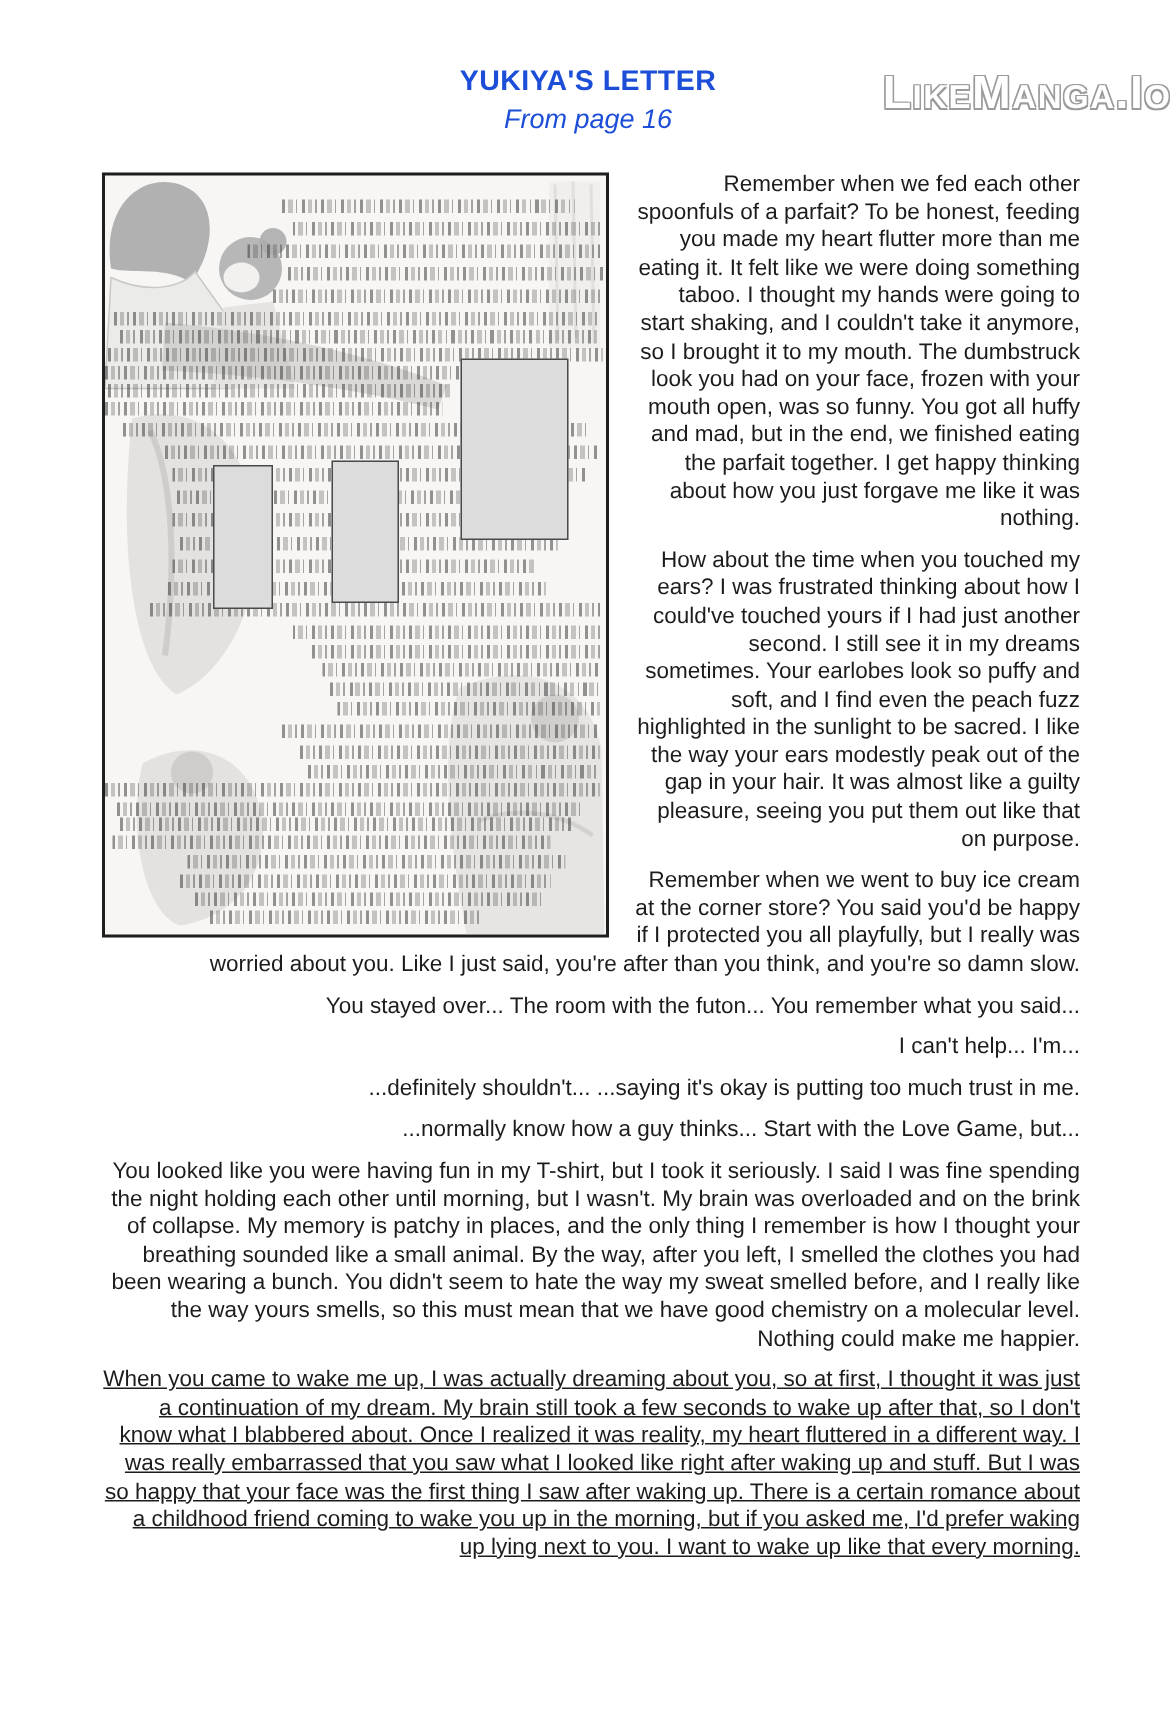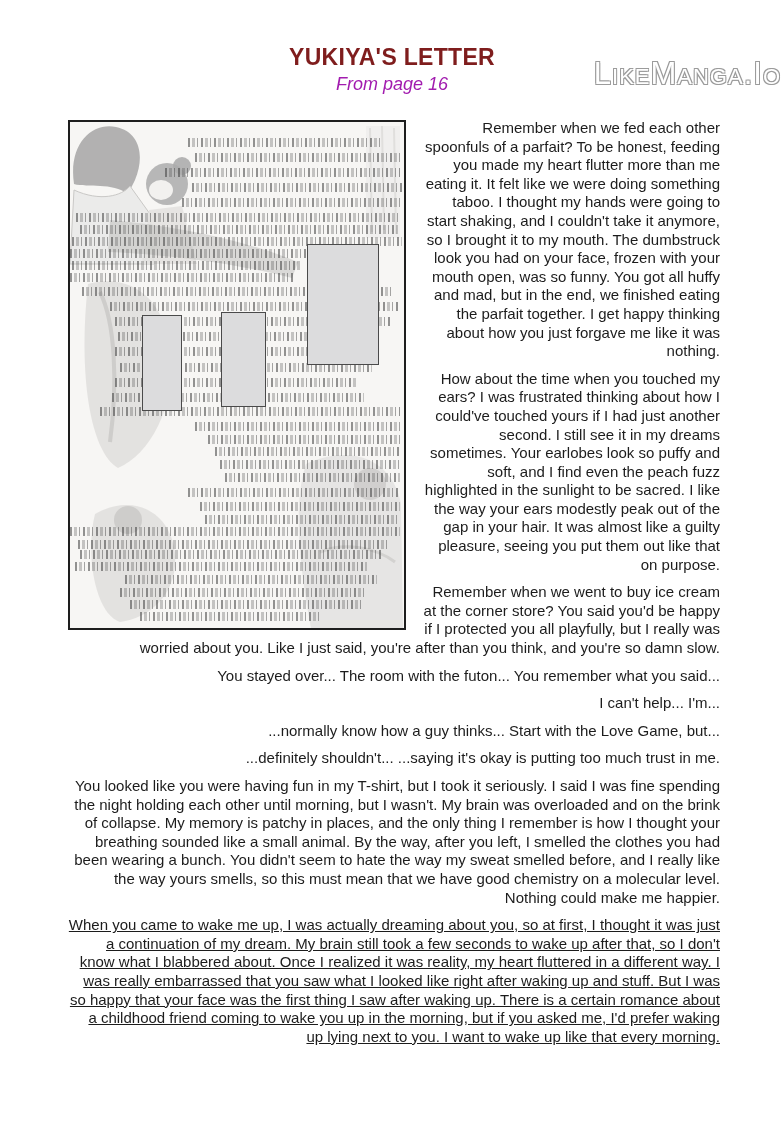--- a/index.html
+++ b/index.html
@@ -8,34 +8,34 @@
     width:784px; height:1145px;
     font-family:"Liberation Sans", sans-serif;
     color:#1c1c1c;
     position:relative;
     overflow:hidden;
   }
   .page { width:784px; height:1145px; position:relative; }
 
   
   .logo {
-    position:absolute; top:12px; right:3px;
-    font-weight:normal; font-size:31px;
+    position:absolute; top:0; right:3px;
+    font-weight:bold; font-size:31px;
     font-variant:small-caps;
     letter-spacing:1px;
     color:#ffffff;
     text-shadow:
       -1px -1px 0 #9b9b9b, 1px -1px 0 #9b9b9b,
       -1px 1px 0 #9b9b9b, 1px 1px 0 #9b9b9b;
     user-select:none;
   }
 
   header { text-align:center; margin-top:44px; margin-bottom:24px; }
-  .title { font-size:23px; font-weight:bold; letter-spacing:0.3px; color:#7f1d1d; }
-  .subtitle { font-size:18px; font-style:italic; margin-top:3px; color:#a21caf; }
+  .title { font-size:19px; font-weight:bold; letter-spacing:0.3px; color:#1d4ed8; }
+  .subtitle { font-size:18px; font-style:italic; margin-top:3px; color:#1d4ed8; }
 
   .letter-body {
     margin:0 64px 0 68px; 
     font-size:15px;
     line-height:1.24;
     text-align:right;
   }
   .letter-body p { margin:0 0 9px 0; }
   .letter-body p:last-child { margin-bottom:0;text-decoration:underline; }
 
@@ -154,19 +154,19 @@
       <div class="redact big"></div>
       <div class="redact left"></div>
       <div class="redact mid"></div>
     </div>
 
     <p>Remember when we fed each other spoonfuls of a parfait? To be honest, feeding you made my heart flutter more than me eating it. It felt like we were doing something taboo. I thought my hands were going to start shaking, and I couldn't take it anymore, so I brought it to my mouth. The dumbstruck look you had on your face, frozen with your mouth open, was so funny. You got all huffy and mad, but in the end, we finished eating the parfait together. I get happy thinking about how you just forgave me like it was nothing.</p>
     <p>How about the time when you touched my ears? I was frustrated thinking about how I could've touched yours if I had just another second. I still see it in my dreams sometimes. Your earlobes look so puffy and soft, and I find even the peach fuzz highlighted in the sunlight to be sacred. I like the way your ears modestly peak out of the gap in your hair. It was almost like a guilty pleasure, seeing you put them out like that on purpose.</p>
     <p>Remember when we went to buy ice cream at the corner store? You said you'd be happy if I protected you all playfully, but I really was worried about you. Like I just said, you're after than you think, and you're so damn slow.</p>
     <p>You stayed over... The room with the futon... You remember what you said...</p>
     <p>I can't help... I'm...</p>
+    <p>...definitely shouldn't... ...saying it's okay is putting too much trust in me.</p>
     <p>...normally know how a guy thinks... Start with the Love Game, but...</p>
-    <p>...definitely shouldn't... ...saying it's okay is putting too much trust in me.</p>
     <p>You looked like you were having fun in my T-shirt, but I took it seriously. I said I was fine spending the night holding each other until morning, but I wasn't. My brain was overloaded and on the brink of collapse. My memory is patchy in places, and the only thing I remember is how I thought your breathing sounded like a small animal. By the way, after you left, I smelled the clothes you had been wearing a bunch. You didn't seem to hate the way my sweat smelled before, and I really like the way yours smells, so this must mean that we have good chemistry on a molecular level. Nothing could make me happier.</p>
     <p>When you came to wake me up, I was actually dreaming about you, so at first, I thought it was just a continuation of my dream. My brain still took a few seconds to wake up after that, so I don't know what I blabbered about. Once I realized it was reality, my heart fluttered in a different way. I was really embarrassed that you saw what I looked like right after waking up and stuff. But I was so happy that your face was the first thing I saw after waking up. There is a certain romance about a childhood friend coming to wake you up in the morning, but if you asked me, I'd prefer waking up lying next to you. I want to wake up like that every morning.</p>
 
   </div>
 </div>
 
 </body></html>

